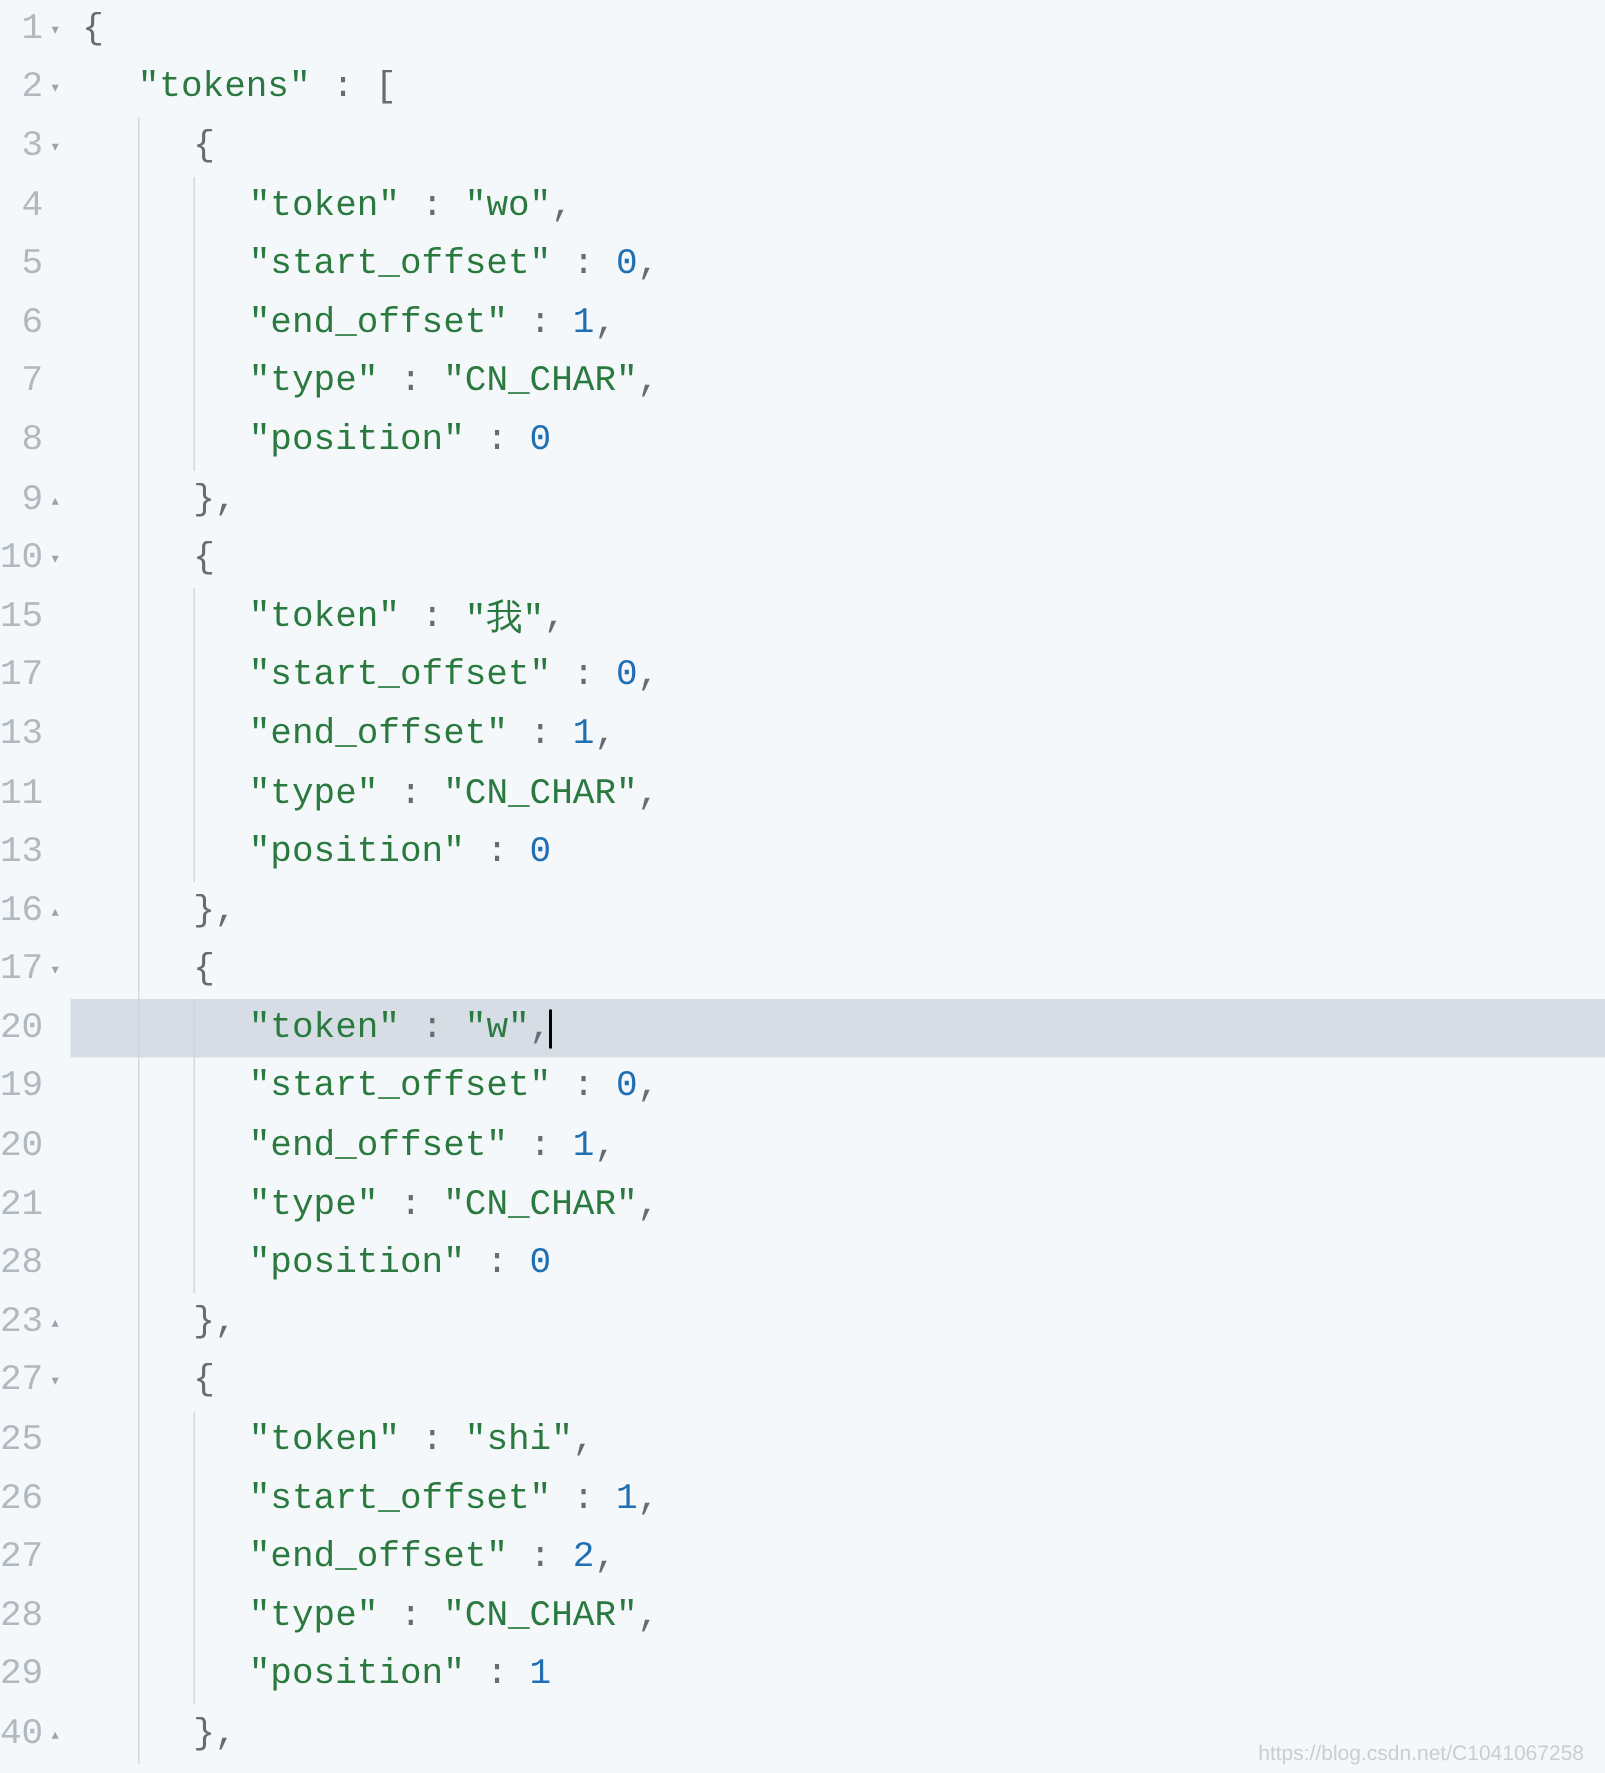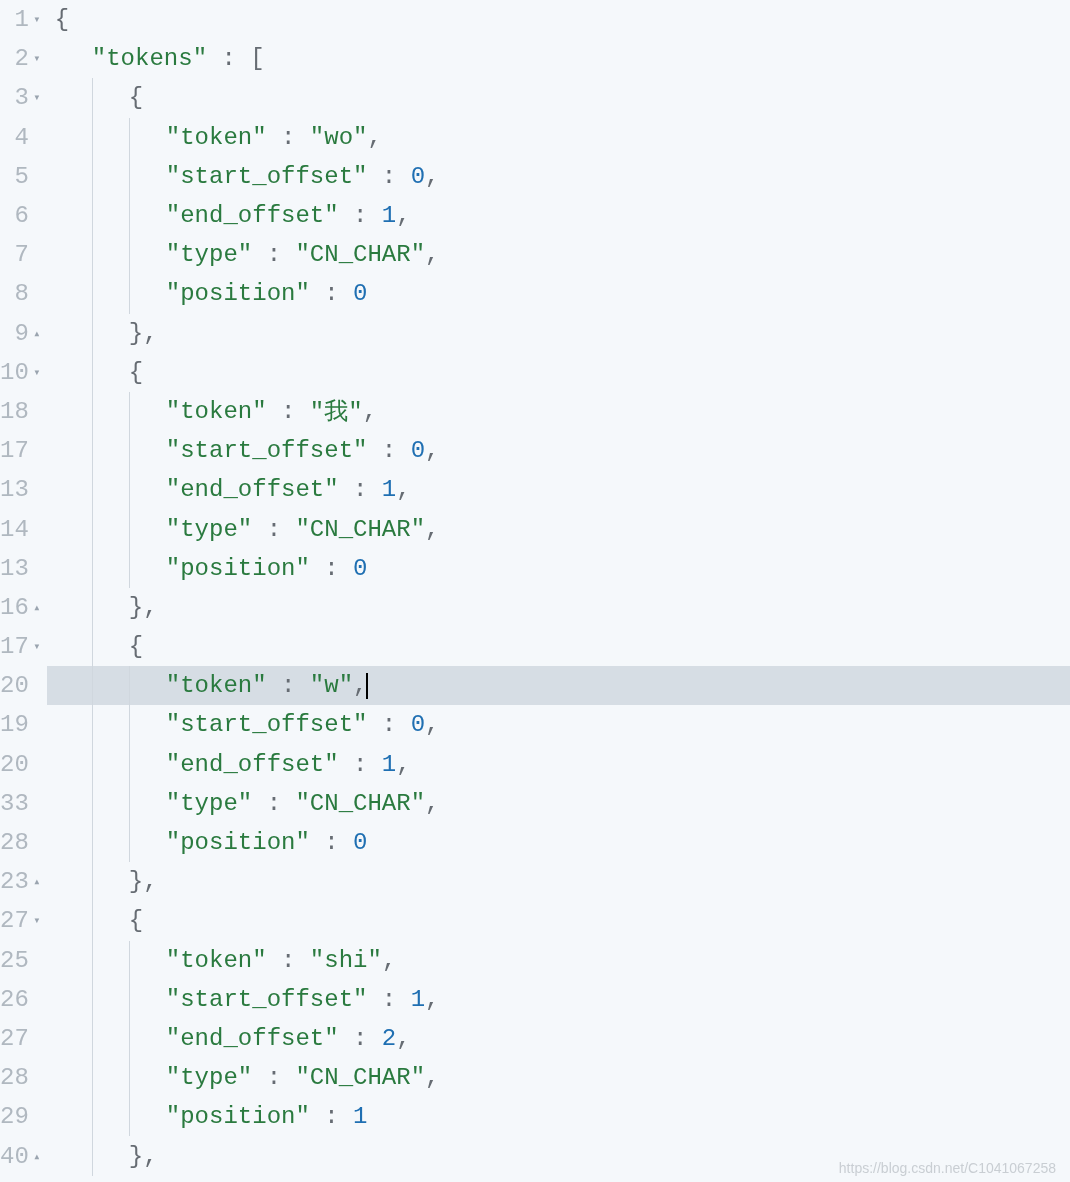--- a/index.html
+++ b/index.html
@@ -135,33 +135,33 @@
       </div>
       <div class="gutter-row">
         <span class="ln">9</span>
         <span class="fold">▴</span>
       </div>
       <div class="gutter-row">
         <span class="ln">10</span>
         <span class="fold">▾</span>
       </div>
       <div class="gutter-row">
-        <span class="ln">18</span>
+        <span class="ln">15</span>
         <span class="fold"></span>
       </div>
       <div class="gutter-row">
         <span class="ln">17</span>
         <span class="fold"></span>
       </div>
       <div class="gutter-row">
         <span class="ln">13</span>
         <span class="fold"></span>
       </div>
       <div class="gutter-row">
-        <span class="ln">14</span>
+        <span class="ln">11</span>
         <span class="fold"></span>
       </div>
       <div class="gutter-row">
         <span class="ln">13</span>
         <span class="fold"></span>
       </div>
       <div class="gutter-row">
         <span class="ln">16</span>
         <span class="fold">▴</span>
       </div>
@@ -175,21 +175,21 @@
       </div>
       <div class="gutter-row">
         <span class="ln">19</span>
         <span class="fold"></span>
       </div>
       <div class="gutter-row">
         <span class="ln">20</span>
         <span class="fold"></span>
       </div>
       <div class="gutter-row">
-        <span class="ln">33</span>
+        <span class="ln">21</span>
         <span class="fold"></span>
       </div>
       <div class="gutter-row">
         <span class="ln">28</span>
         <span class="fold"></span>
       </div>
       <div class="gutter-row">
         <span class="ln">23</span>
         <span class="fold">▴</span>
       </div>

